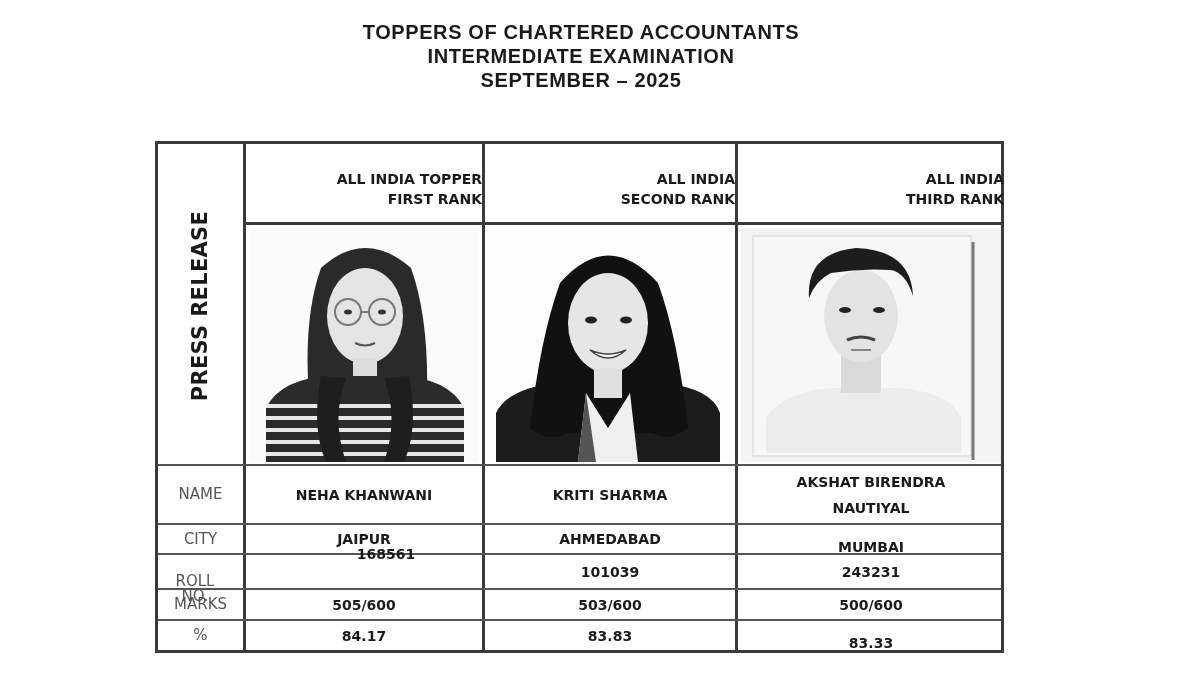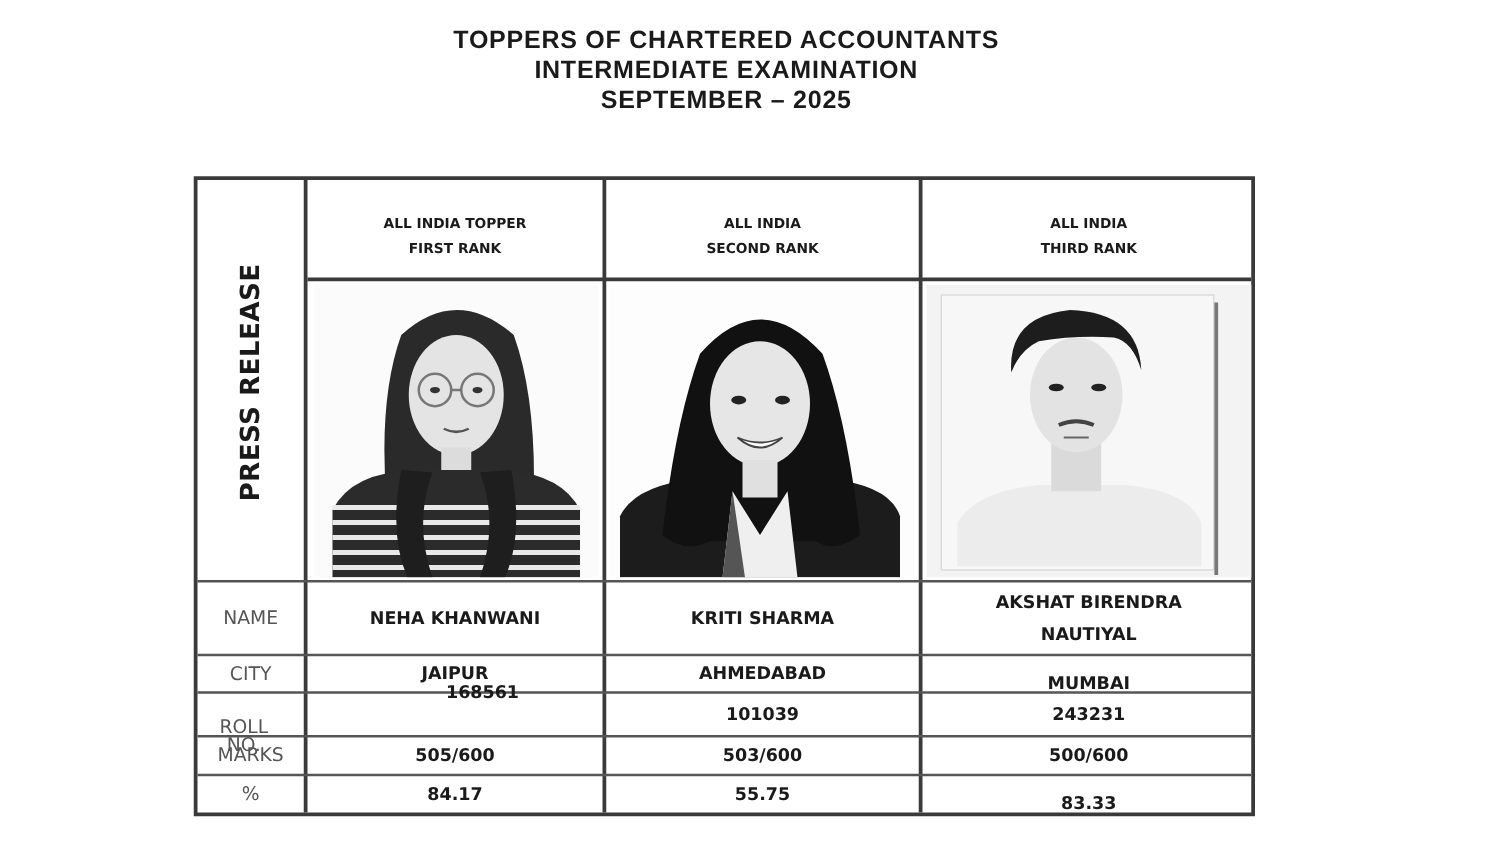--- a/index.html
+++ b/index.html
@@ -28,22 +28,22 @@
     .side-label {
       position: absolute; left: 0; top: 0; width: 85px; height: 324px;
       display: flex; align-items: center; justify-content: center;
     }
     .side-label span {
       display: inline-block; transform: rotate(-90deg); white-space: nowrap;
       font-family: "DejaVu Sans", sans-serif; font-weight: bold; font-size: 21px; letter-spacing: 0.3px; color: #1a1a1a;
     }
 
     .rank-head {
-      font-family: "DejaVu Sans", sans-serif; font-weight: bold; font-size: 11px; line-height: 20px;
-      color: #1a1a1a; align-items: flex-start; padding-top: 11px; flex-direction: column;
+      font-family: "DejaVu Sans", sans-serif; font-weight: bold; font-size: 14px; line-height: 20px;
+      color: #1a1a1a; align-items: flex-start; padding-top: 11px; flex-direction: column; text-align: right;
     }
     .rank-head div { width: 100%; }
 
     .row-label {
       font-family: "DejaVu Sans", sans-serif; font-size: 15px; line-height: 15px; color: #555;
       flex-direction: column;
     }
     .val {
       font-family: "DejaVu Sans", sans-serif; font-weight: bold; font-size: 14px; color: #1a1a1a;
       flex-direction: column; line-height: 26px;
@@ -205,21 +205,21 @@
   <div class="cell val" style="left:327px; top:381px; width:250px; height:28px;">
     <div>AHMEDABAD</div>
   </div>
   <div class="cell val" style="left:327px; top:411px; width:250px; height:33px;">
     <div>101039</div>
   </div>
   <div class="cell val" style="left:327px; top:446px; width:250px; height:29px;">
     <div>503/600</div>
   </div>
   <div class="cell val" style="left:327px; top:477px; width:250px; height:29px;">
-    <div>55.75</div>
+    <div>83.83</div>
   </div>
 
   <div class="cell val" style="left:580px; top:322px; width:266px; height:57px;">
     <div>AKSHAT BIRENDRA</div>
     <div>NAUTIYAL</div>
   </div>
   <div class="cell val" style="left:580px; top:381px; width:266px; height:43px;">
     <div>MUMBAI</div>
   </div>
   <div class="cell val" style="left:580px; top:411px; width:266px; height:33px;">

